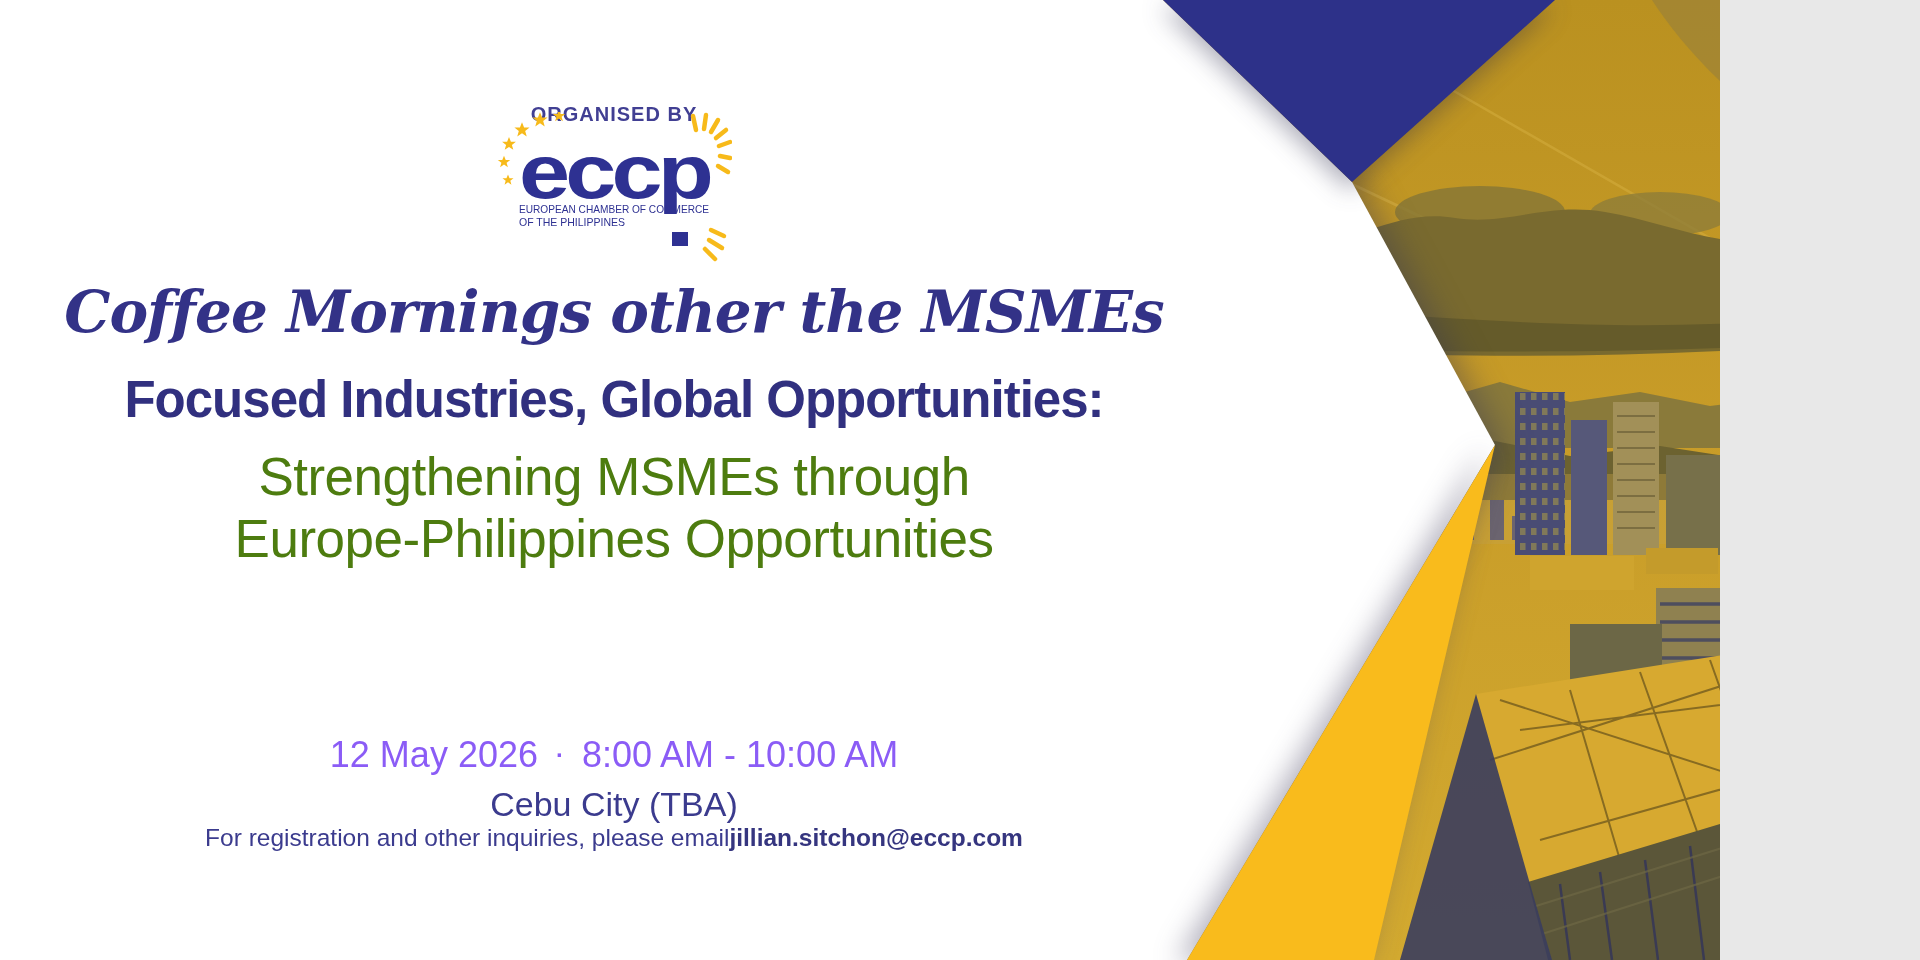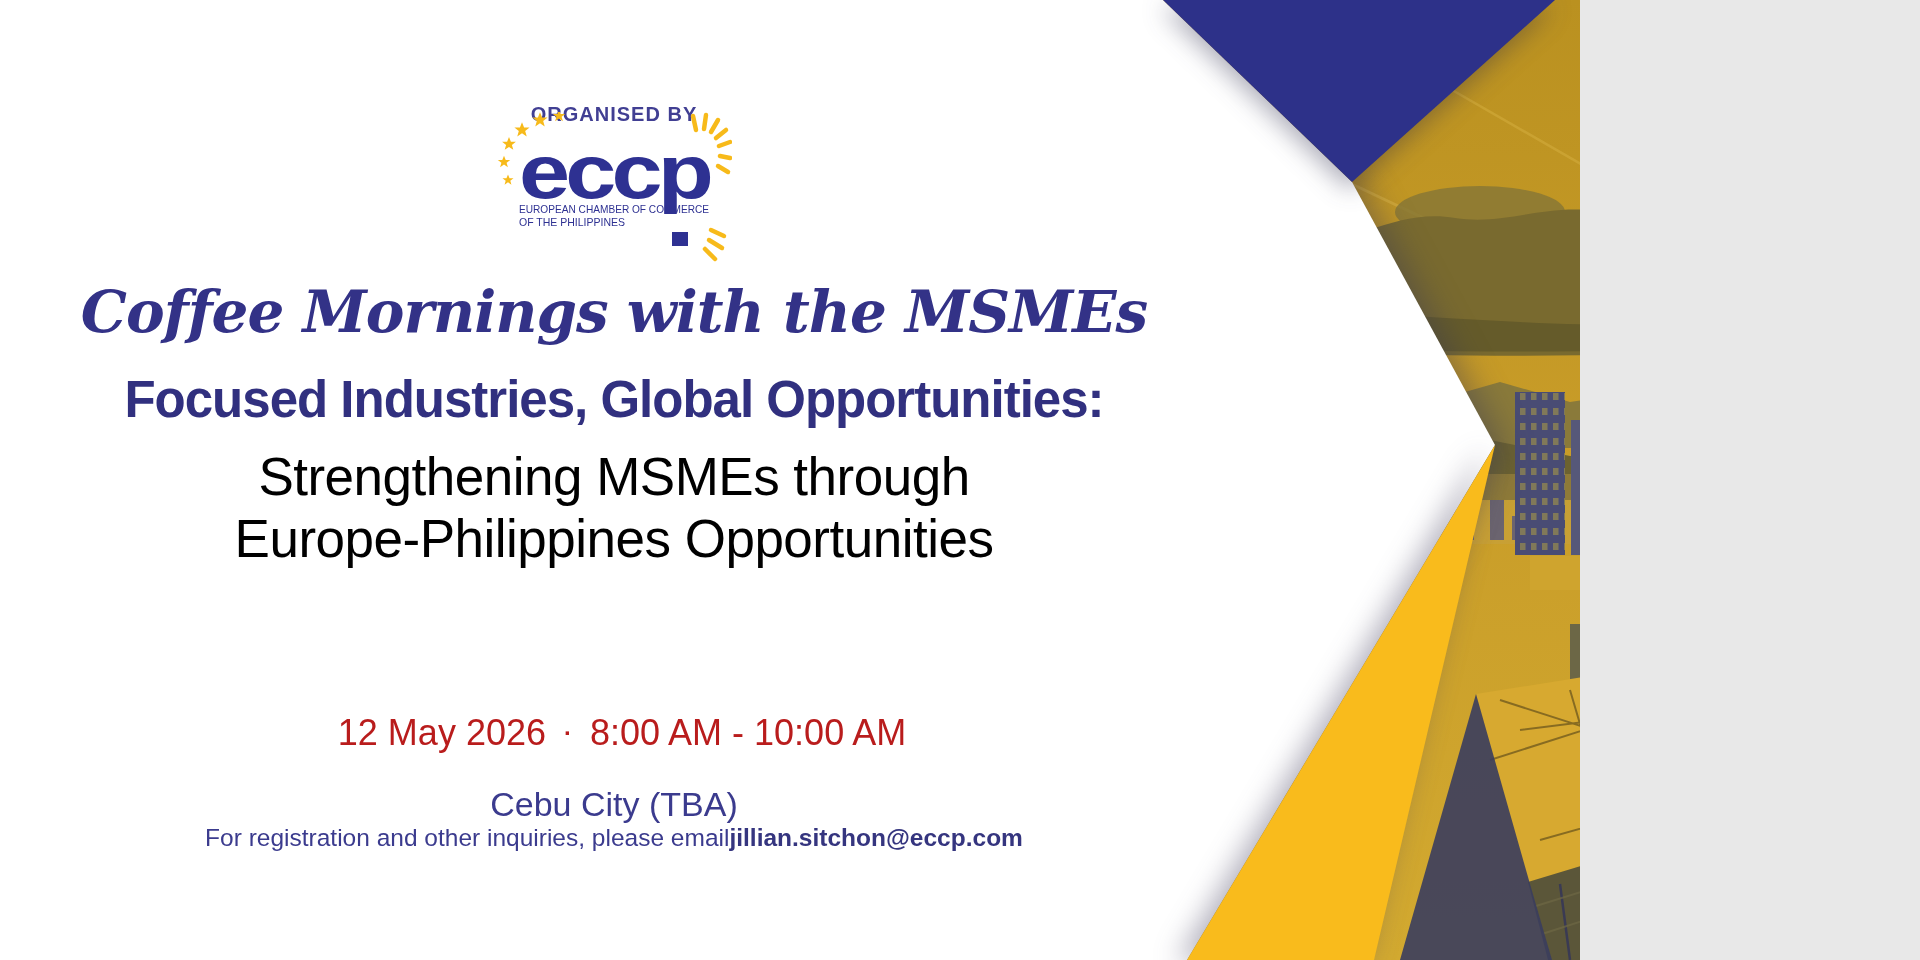--- a/index.html
+++ b/index.html
@@ -1,16 +1,16 @@
 <!DOCTYPE html>
 <html><head>
 <meta charset="utf-8">
 <style>
   html,body{margin:0;padding:0;background:#e8e8e8;}
-  .canvas{position:relative;width:1580px;height:960px;overflow:hidden;background:#ffffff;
+  .canvas{position:relative;width:1720px;height:960px;overflow:hidden;background:#ffffff;
           font-family:"Liberation Sans", sans-serif;}
   
   .photo{position:absolute;left:1100px;top:0;width:820px;height:960px;}
   .photo svg{display:block;width:820px;height:960px;}
   .white-wrap{position:absolute;inset:0;filter:drop-shadow(10px 4px 16px rgba(55,55,85,.45));}
   .white-shape{width:1920px;height:960px;background:#ffffff;
     clip-path:polygon(0 0,1163px 0,1352px 182px,1495px 445px,1187px 960px,0 960px);}
   .navy-wrap{position:absolute;inset:0;filter:drop-shadow(-2px 8px 12px rgba(40,40,70,.38));}
   .navy-shape{width:1920px;height:960px;background:#2D3189;
     clip-path:polygon(1163px 0,1555px 0,1352px 182px);}
@@ -19,25 +19,25 @@
     clip-path:polygon(1495px 445px,1374px 960px,1187px 960px);}
   
   .content{position:absolute;inset:0;}
   .cx{position:absolute;left:0;width:1228px;text-align:center;}
   .organised-by{top:103px;font-size:20px;font-weight:700;letter-spacing:1px;color:#413F93;}
   .logo-svg{position:absolute;left:496px;top:112px;width:236px;height:156px;}
   .script-title{top:278px;font-family:"DejaVu Serif", serif;font-style:italic;font-weight:700;
                 font-size:58px;color:#333287;letter-spacing:-1px;}
   .headline-bold{top:370px;font-size:51px;font-weight:800;letter-spacing:-1px;color:#31307F;}
   .headline-light{top:446px;font-size:53px;font-weight:400;letter-spacing:-0.5px;
-                  color:#000000;line-height:62px;}
+                  color:#4d7c0f;line-height:62px;}
   .session-banner{position:absolute;left:249px;top:592px;width:709px;height:74px;background:#F8B917;
                   display:flex;align-items:center;justify-content:center;}
   .session-banner span{font-size:38px;font-weight:700;letter-spacing:-0.3px;color:#333A7C;}
-  .date-row{top:712px;font-size:36px;font-weight:500;color:#b91c1c;margin-left:8px;}
+  .date-row{top:734px;font-size:36px;font-weight:500;color:#8b5cf6;}
   .date-row .sep{display:inline-block;margin:0 18px;font-size:24px;font-weight:900;
                  vertical-align:4px;}
   .venue{top:785px;font-size:34px;font-weight:500;color:#3B3B8E;}
   .contact-line{top:824px;font-size:24.5px;font-weight:400;color:#3B3B8E;}
   .contact-line b{font-weight:700;color:#35357F;}
 </style>
 </head>
 <body>
 
 <div class="canvas">
@@ -175,21 +175,21 @@
         <path d="M215,118 L228,124"></path>
           <path d="M213,128 L226,136"></path>
           <path d="M209,137 L219,147"></path>
       </g>
       <text x="23" y="86" textLength="190" lengthAdjust="spacingAndGlyphs" font-family="Liberation Sans, sans-serif" font-size="76" font-weight="bold" letter-spacing="-4" fill="#2E3192">eccp</text>
       <rect x="176" y="120" width="16" height="14" fill="#2E3192"></rect>
       <text x="23" y="101" textLength="190" lengthAdjust="spacingAndGlyphs" font-family="Liberation Sans, sans-serif" font-size="10.5" fill="#2E3192">EUROPEAN CHAMBER OF COMMERCE</text>
       <text x="23" y="114" font-family="Liberation Sans, sans-serif" font-size="10.5" fill="#2E3192">OF THE PHILIPPINES</text>
     </svg>
 
-    <div class="cx script-title">Coffee Mornings with the MSMEs</div>
+    <div class="cx script-title">Coffee Mornings other the MSMEs</div>
 
     <div class="cx headline-bold">Focused Industries, Global Opportunities:</div>
 
     <div class="cx headline-light">
       <div>Strengthening MSMEs through</div>
       <div>Europe-Philippines Opportunities</div>
     </div>
 
 
     <div class="cx date-row">

